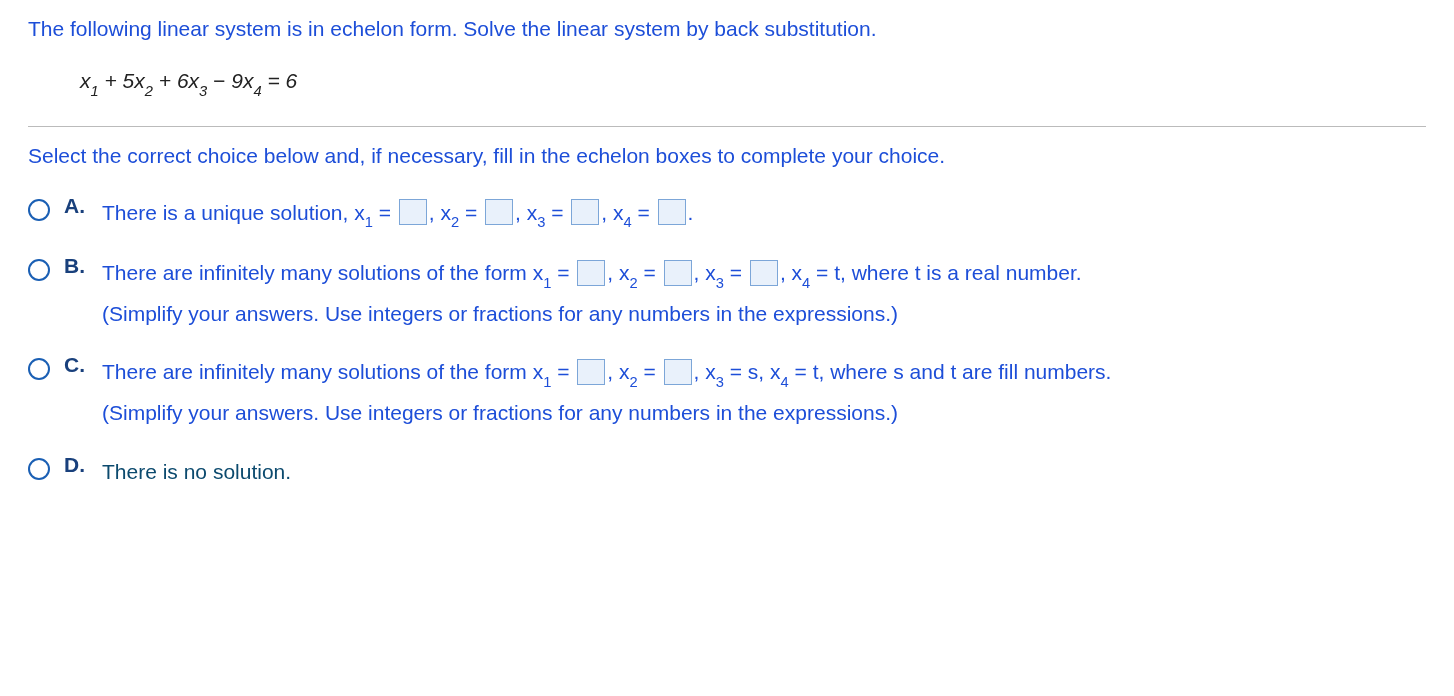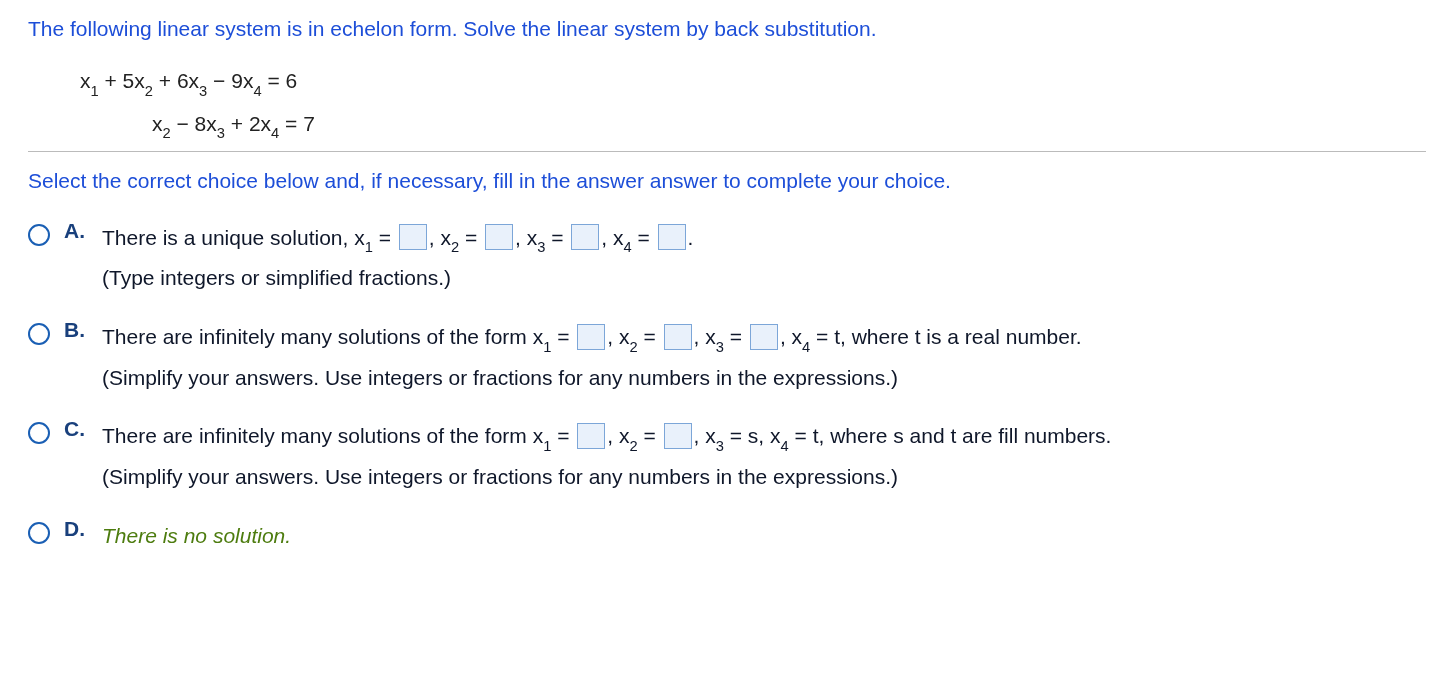--- a/index.html
+++ b/index.html
@@ -9,22 +9,23 @@
     margin: 0;
     padding: 14px 28px;
     width: 1454px;
     box-sizing: border-box;
   }
   .question-text {
     color: #1d4ed8;
     line-height: 1.4;
   }
   .equations {
-    margin: 18px 0 5px 52px;
+    margin: 18px 0 22px 52px;
     line-height: 1.9;
+    font-style: italic;
   }
   .sub { font-size: 0.7em; vertical-align: sub; position: relative; top: 0.15em; }
   hr.divider {
     border: none;
     border-top: 1px solid #bbb;
     margin: 4px 0 14px 0;
   }
   .choices {
     margin-top: 24px;
   }
@@ -44,24 +45,24 @@
     background: #fff;
   }
   .choice-label {
     color: #19407c;
     font-weight: bold;
     margin-right: 14px;
     flex: 0 0 auto;
     min-width: 24px;
   }
   .choice-body {
-    color: #0f172a;
+    color: #1d4ed8;
     line-height: 1.85;
   }
-  .choice-body.black { color: #4d7c0f; font-style: italic; }
+  .choice-body.black { color: #0c4a6e; }
   .answerbox {
     display: inline-block;
     width: 26px;
     height: 24px;
     border: 1px solid #7ca6d8;
     background: #e9f1fb;
     vertical-align: middle;
     margin: 0 2px;
     position: relative;
     top: -2px;
@@ -70,40 +71,36 @@
 </style>
 </head>
 <body>
 
 <div class="question-text">The following linear system is in echelon form. Solve the linear system by back substitution.</div>
 
 <div class="equations">
   <div class="eqline">
     <span>x</span><span class="sub">1</span><span> + 5x</span><span class="sub">2</span><span> + 6x</span><span class="sub">3</span><span> − 9x</span><span class="sub">4</span><span> = 6</span>
   </div>
-  <div class="eqline" style="padding-left:72px;">
-    <span>x</span><span class="sub">2</span><span> − 8x</span><span class="sub">3</span><span> + 2x</span><span class="sub">4</span><span> = 7</span>
-  </div>
 </div>
 
 <hr class="divider">
 
-<div class="question-text">Select the correct choice below and, if necessary, fill in the answer answer to complete your choice.</div>
+<div class="question-text">Select the correct choice below and, if necessary, fill in the echelon boxes to complete your choice.</div>
 
 <div class="choices">
 
   <div class="choice">
     <div class="radio"></div>
     <div class="choice-label">A.</div>
     <div class="choice-body">
       <span class="eqline">
         <span>There is a unique solution,  x</span><span class="sub">1</span><span> = </span><span class="answerbox"></span><span>, x</span><span class="sub">2</span><span> = </span><span class="answerbox"></span><span>, x</span><span class="sub">3</span><span> = </span><span class="answerbox"></span><span>, x</span><span class="sub">4</span><span> = </span><span class="answerbox"></span><span>.</span>
       </span>
       <br>
-      <span>(Type integers or simplified fractions.)</span>
     </div>
   </div>
 
   <div class="choice">
     <div class="radio"></div>
     <div class="choice-label">B.</div>
     <div class="choice-body">
       <span class="eqline">
         <span>There are infinitely many solutions of the form x</span><span class="sub">1</span><span> = </span><span class="answerbox"></span><span>, x</span><span class="sub">2</span><span> = </span><span class="answerbox"></span><span>, x</span><span class="sub">3</span><span> = </span><span class="answerbox"></span><span>, x</span><span class="sub">4</span><span> = t, where t is a real number.</span>
       </span>

